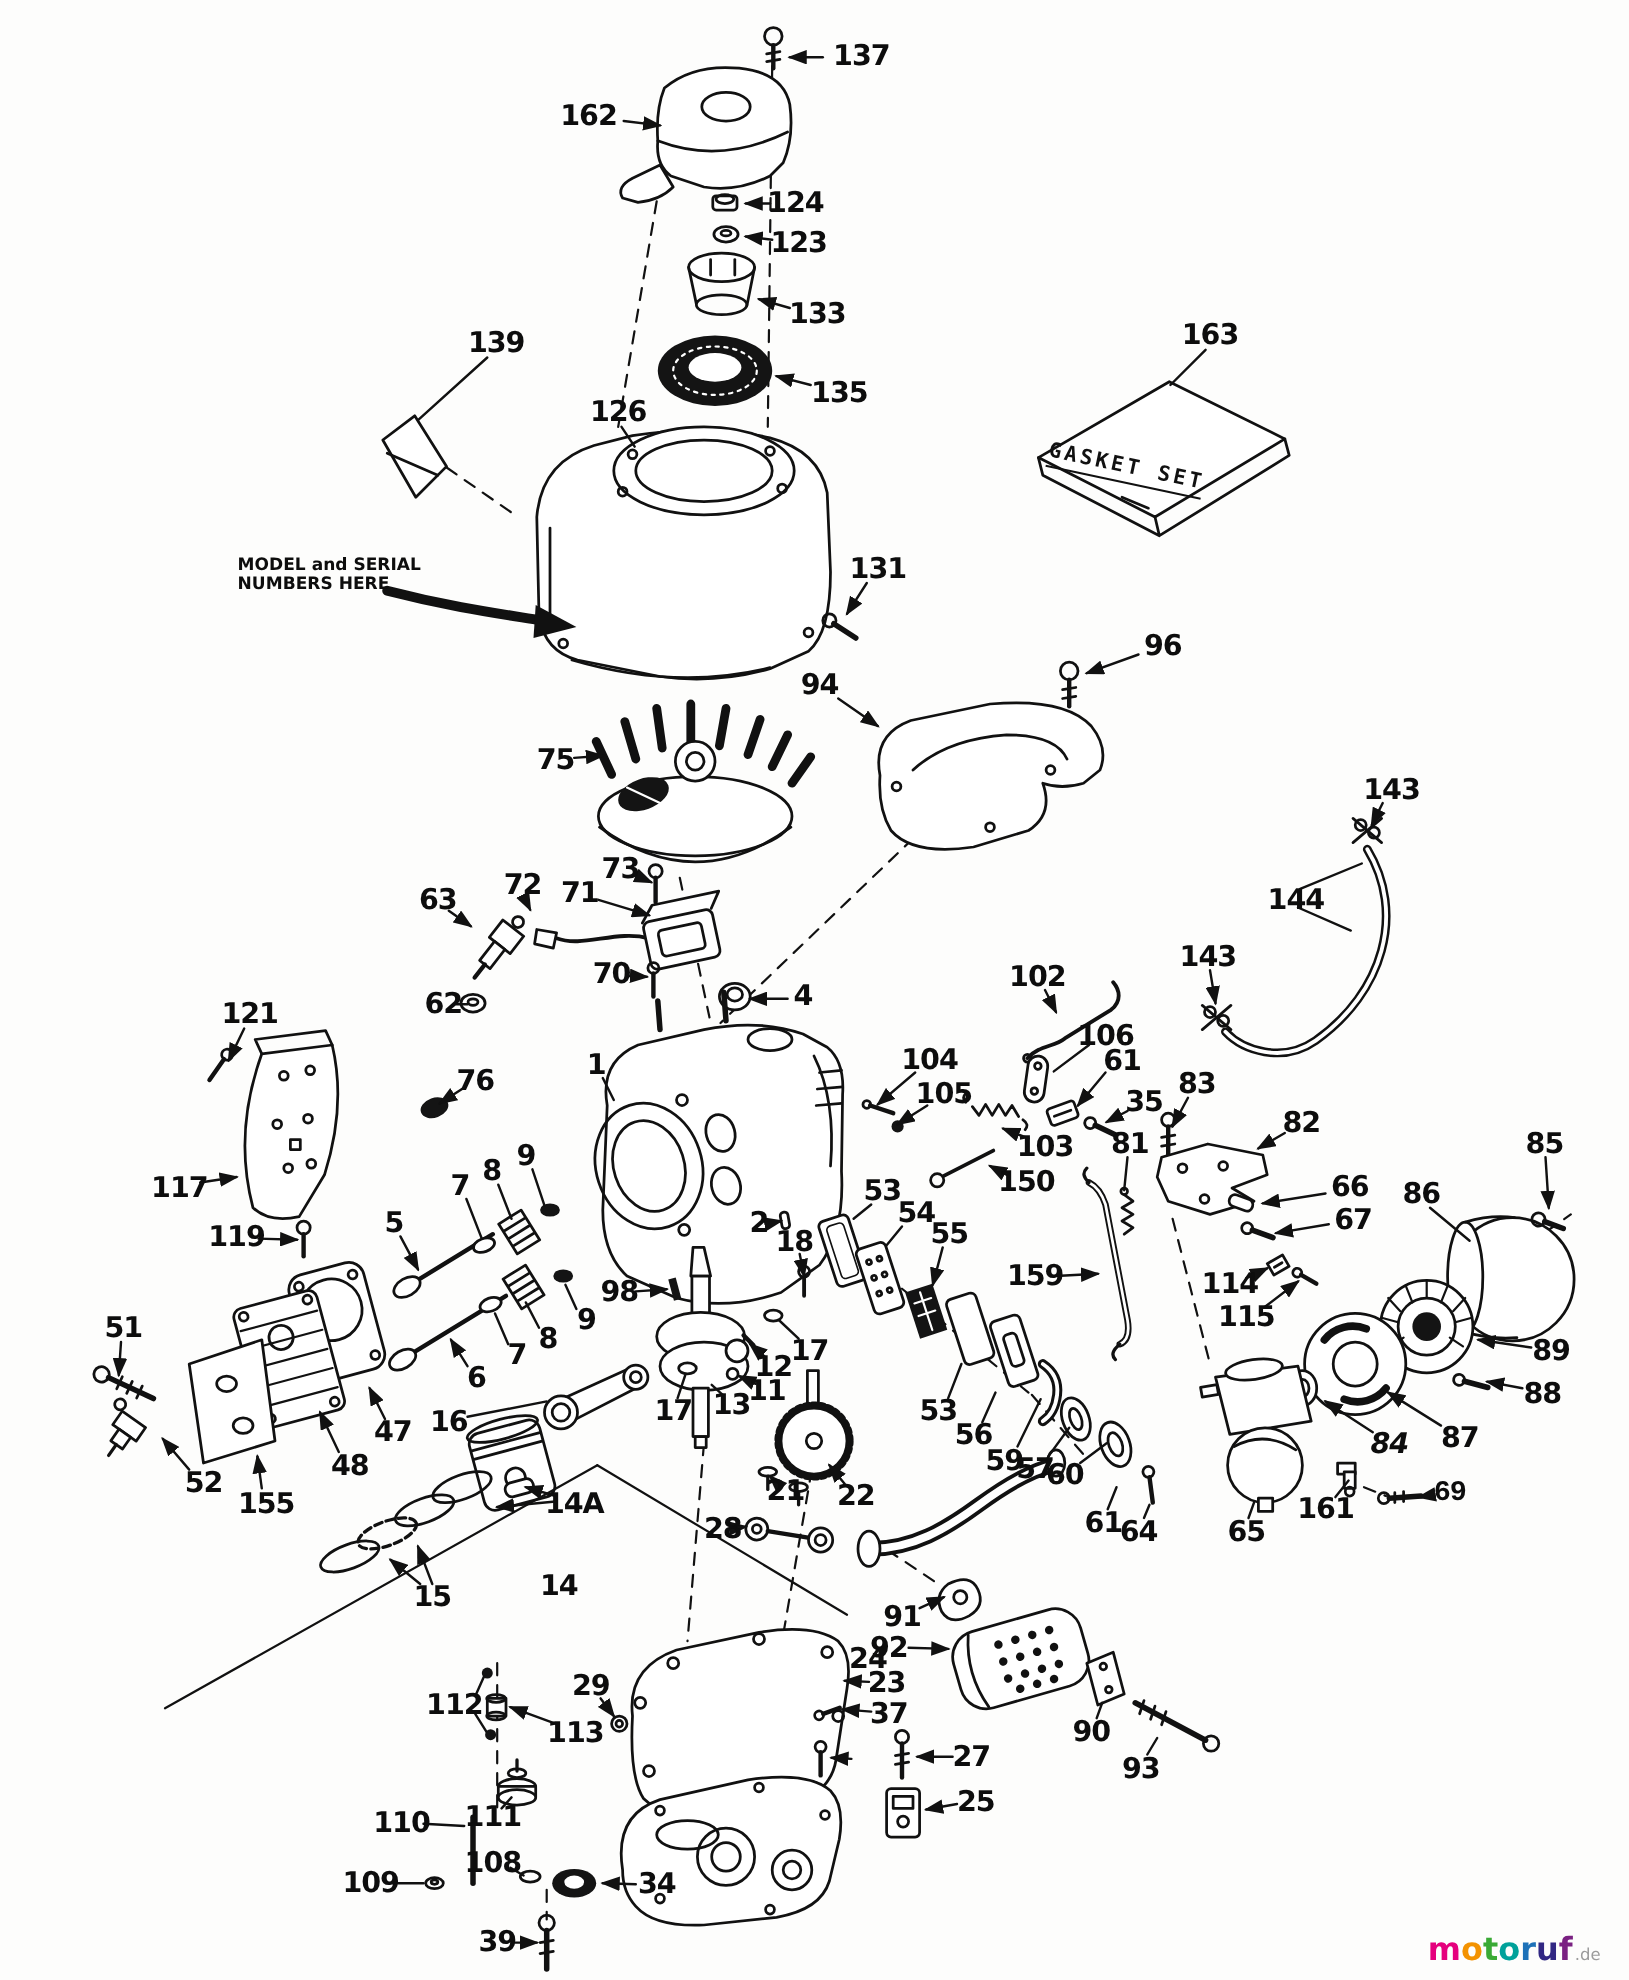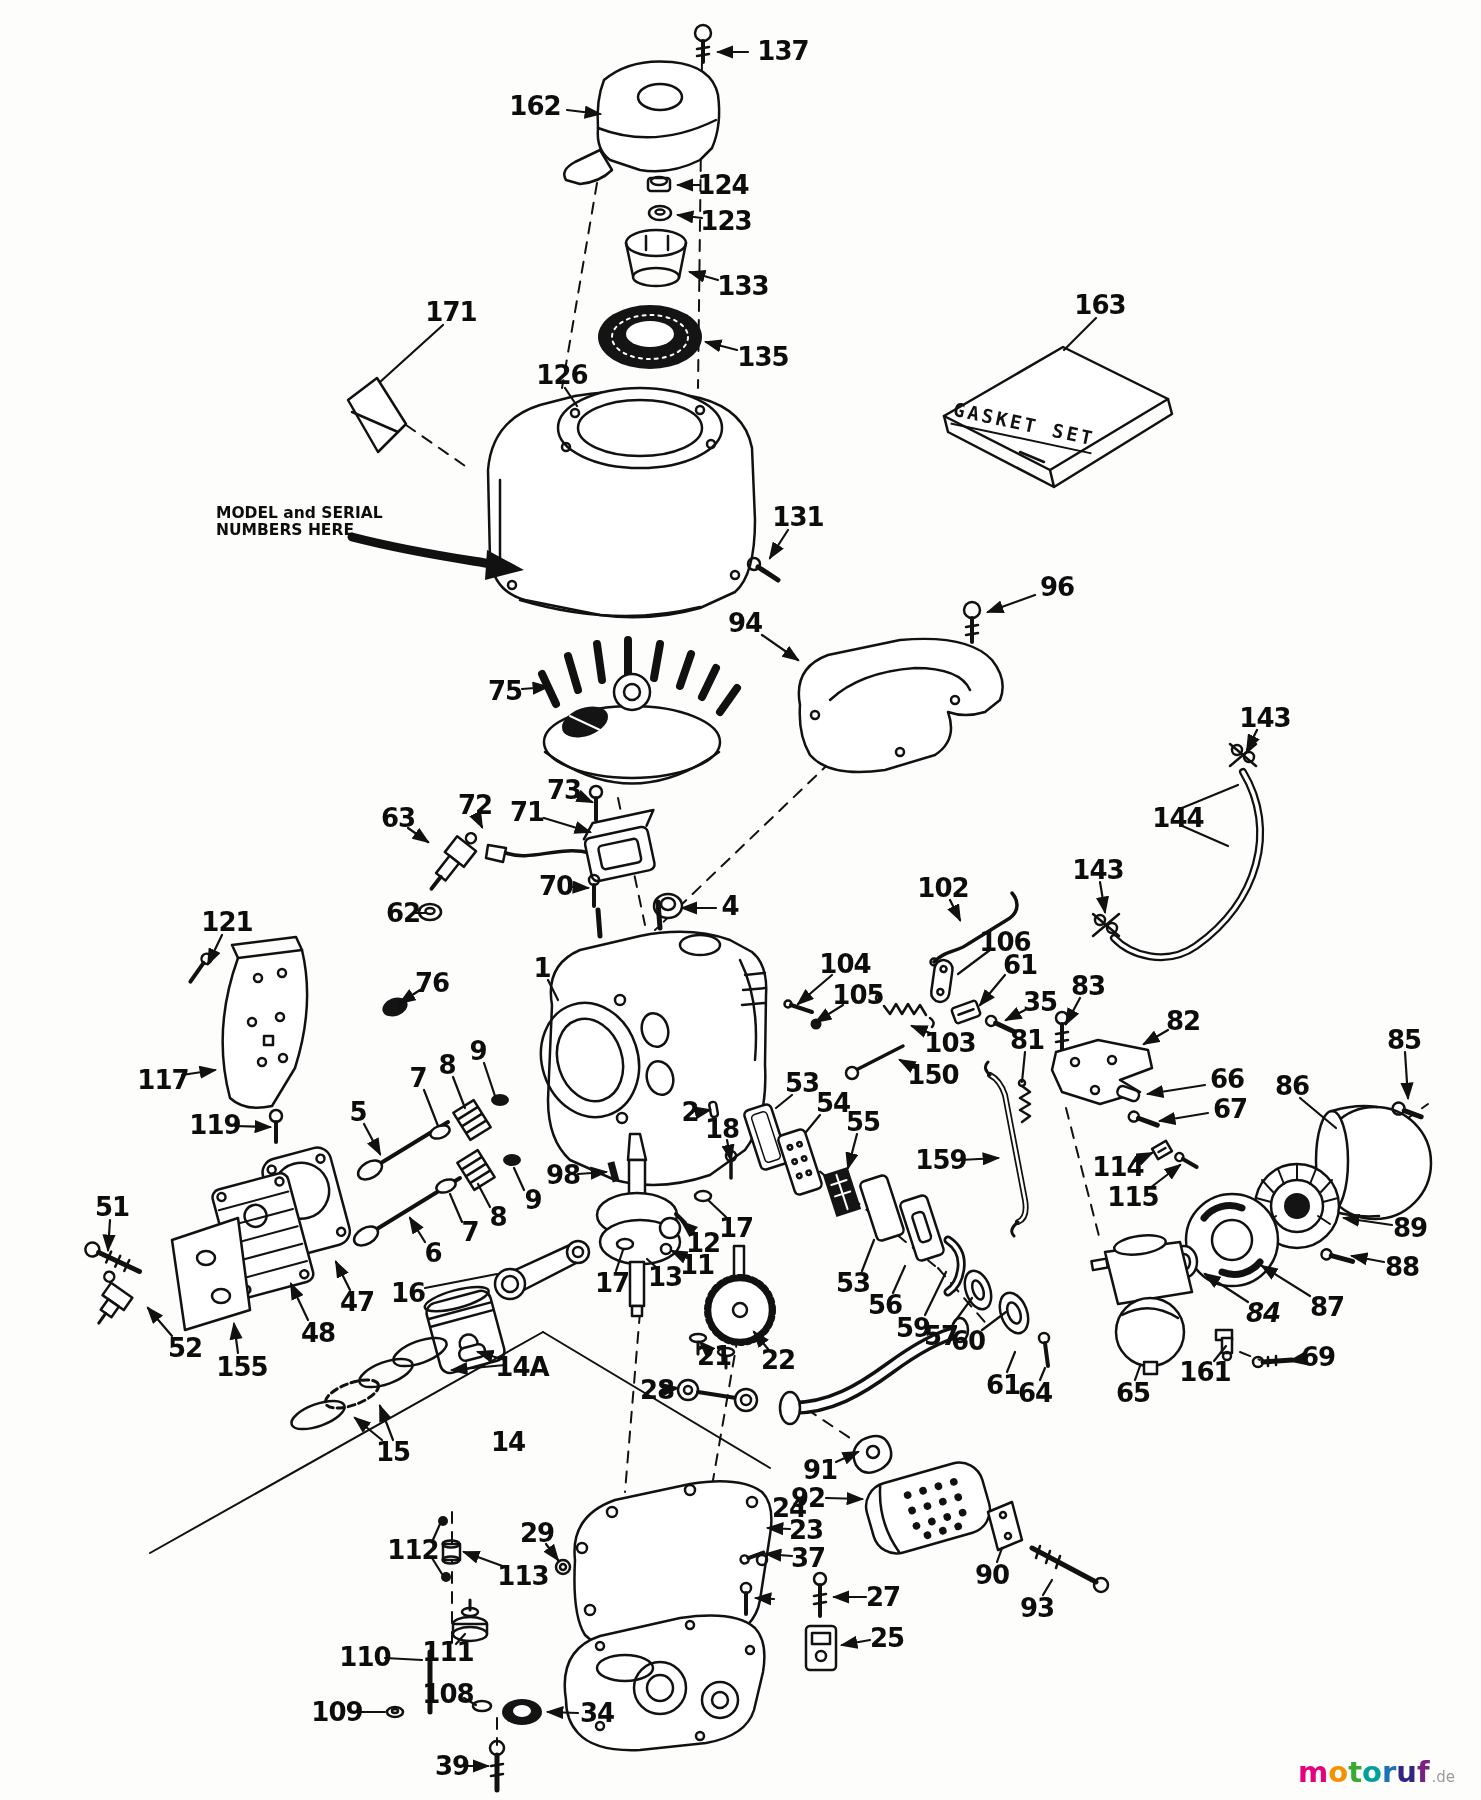--- a/index.html
+++ b/index.html
@@ -772,21 +772,21 @@
 <div class="gasket-text">GASKET SET</div>
 
 
 <div id="label-layer">
       <div class="plabel" style="left: 783px; top: 51px;">137</div>
       <div class="plabel" style="left: 535px; top: 106px;">162</div>
       <div class="plabel" style="left: 723px; top: 185px;">124</div>
       <div class="plabel" style="left: 726px; top: 221px;">123</div>
       <div class="plabel" style="left: 743px; top: 286px;">133</div>
       <div class="plabel" style="left: 763px; top: 357px;">135</div>
-      <div class="plabel" style="left: 451px; top: 312px;">171</div>
+      <div class="plabel" style="left: 451px; top: 312px;">139</div>
       <div class="plabel" style="left: 562px; top: 375px;">126</div>
       <div class="plabel" style="left: 1100px; top: 305px;">163</div>
       <div class="plabel" style="left: 798px; top: 517px;">131</div>
       <div class="plabel" style="left: 1057px; top: 587px;">96</div>
       <div class="plabel" style="left: 745px; top: 623px;">94</div>
       <div class="plabel" style="left: 505px; top: 691px;">75</div>
       <div class="plabel" style="left: 1265px; top: 718px;">143</div>
       <div class="plabel" style="left: 1162px; top: 818px; margin-left: 16px;">144</div>
       <div class="plabel" style="left: 1098px; top: 870px;">143</div>
       <div class="plabel" style="left: 398px; top: 818px;">63</div>
@@ -874,20 +874,20 @@
       <div class="plabel" style="left: 523px; top: 1576px;">113</div>
       <div class="plabel" style="left: 365px; top: 1657px;">110</div>
       <div class="plabel" style="left: 448px; top: 1652px;">111</div>
       <div class="plabel" style="left: 448px; top: 1694px;">108</div>
       <div class="plabel" style="left: 337px; top: 1712px;">109</div>
       <div class="plabel" style="left: 597px; top: 1713px;">34</div>
       <div class="plabel" style="left: 452px; top: 1766px;">39</div>
       <div class="plabel" style="left: 1035px; top: 1393px;">64</div>
       <div class="plabel" style="left: 1133px; top: 1393px;">65</div>
       <div class="plabel" style="left: 1205px; top: 1372px;">161</div>
-      <div class="plabel" style="left: 1318px; top: 1357px;">69</div>
+      <div class="plabel" style="left: 1318px; top: 1357px; font-family: Liberation Mono, monospace;">69</div>
     </div>
 
 <div class="watermark">
   <span class="wm-letters"><span style="color: rgb(229, 0, 125);">m</span><span style="color: rgb(243, 146, 0);">o</span><span style="color: rgb(58, 170, 53);">t</span><span style="color: rgb(0, 161, 154);">o</span><span style="color: rgb(29, 113, 184);">r</span><span style="color: rgb(49, 39, 131);">u</span><span style="color: rgb(122, 33, 130);">f</span></span><span class="wm-suffix" style="color: rgb(155, 155, 155);">.de</span>
 </div>
 
 </div>
 
 </body></html>

